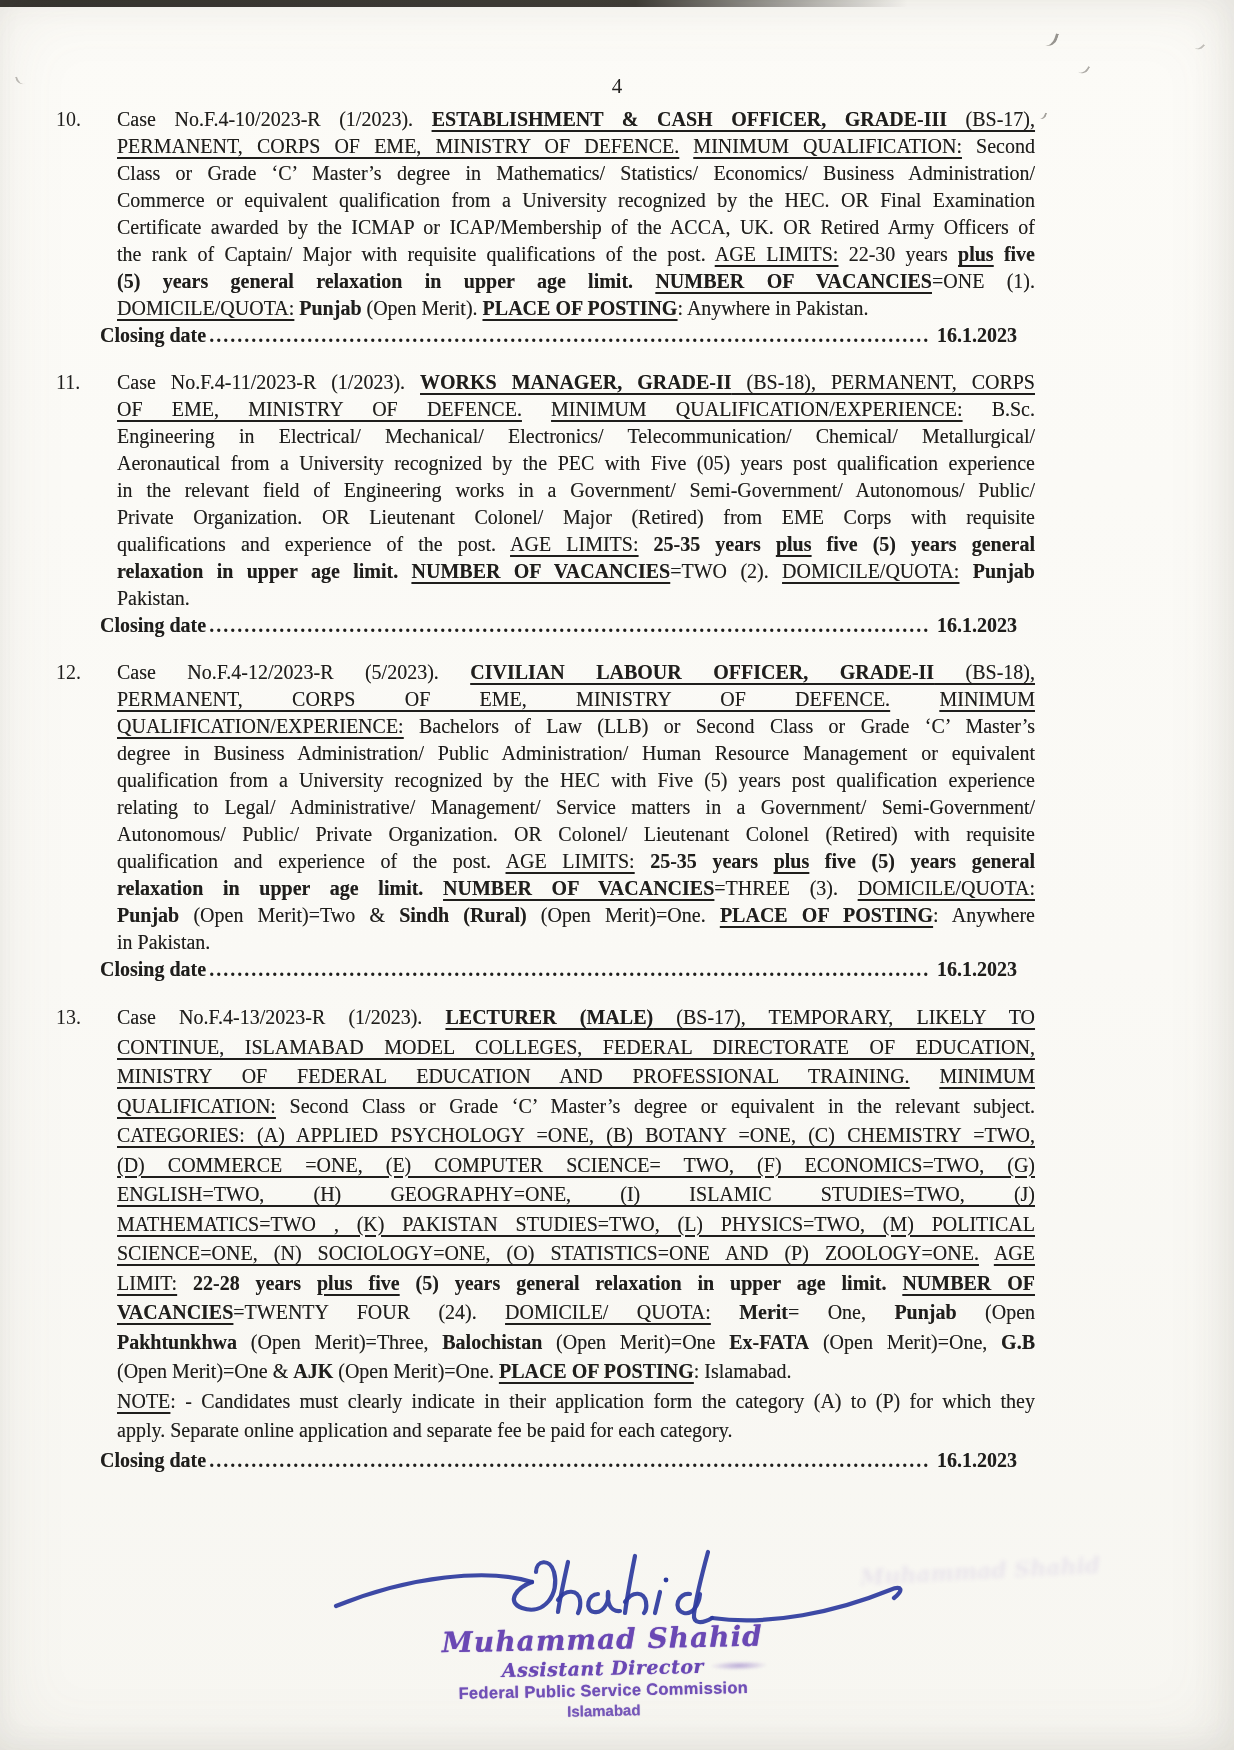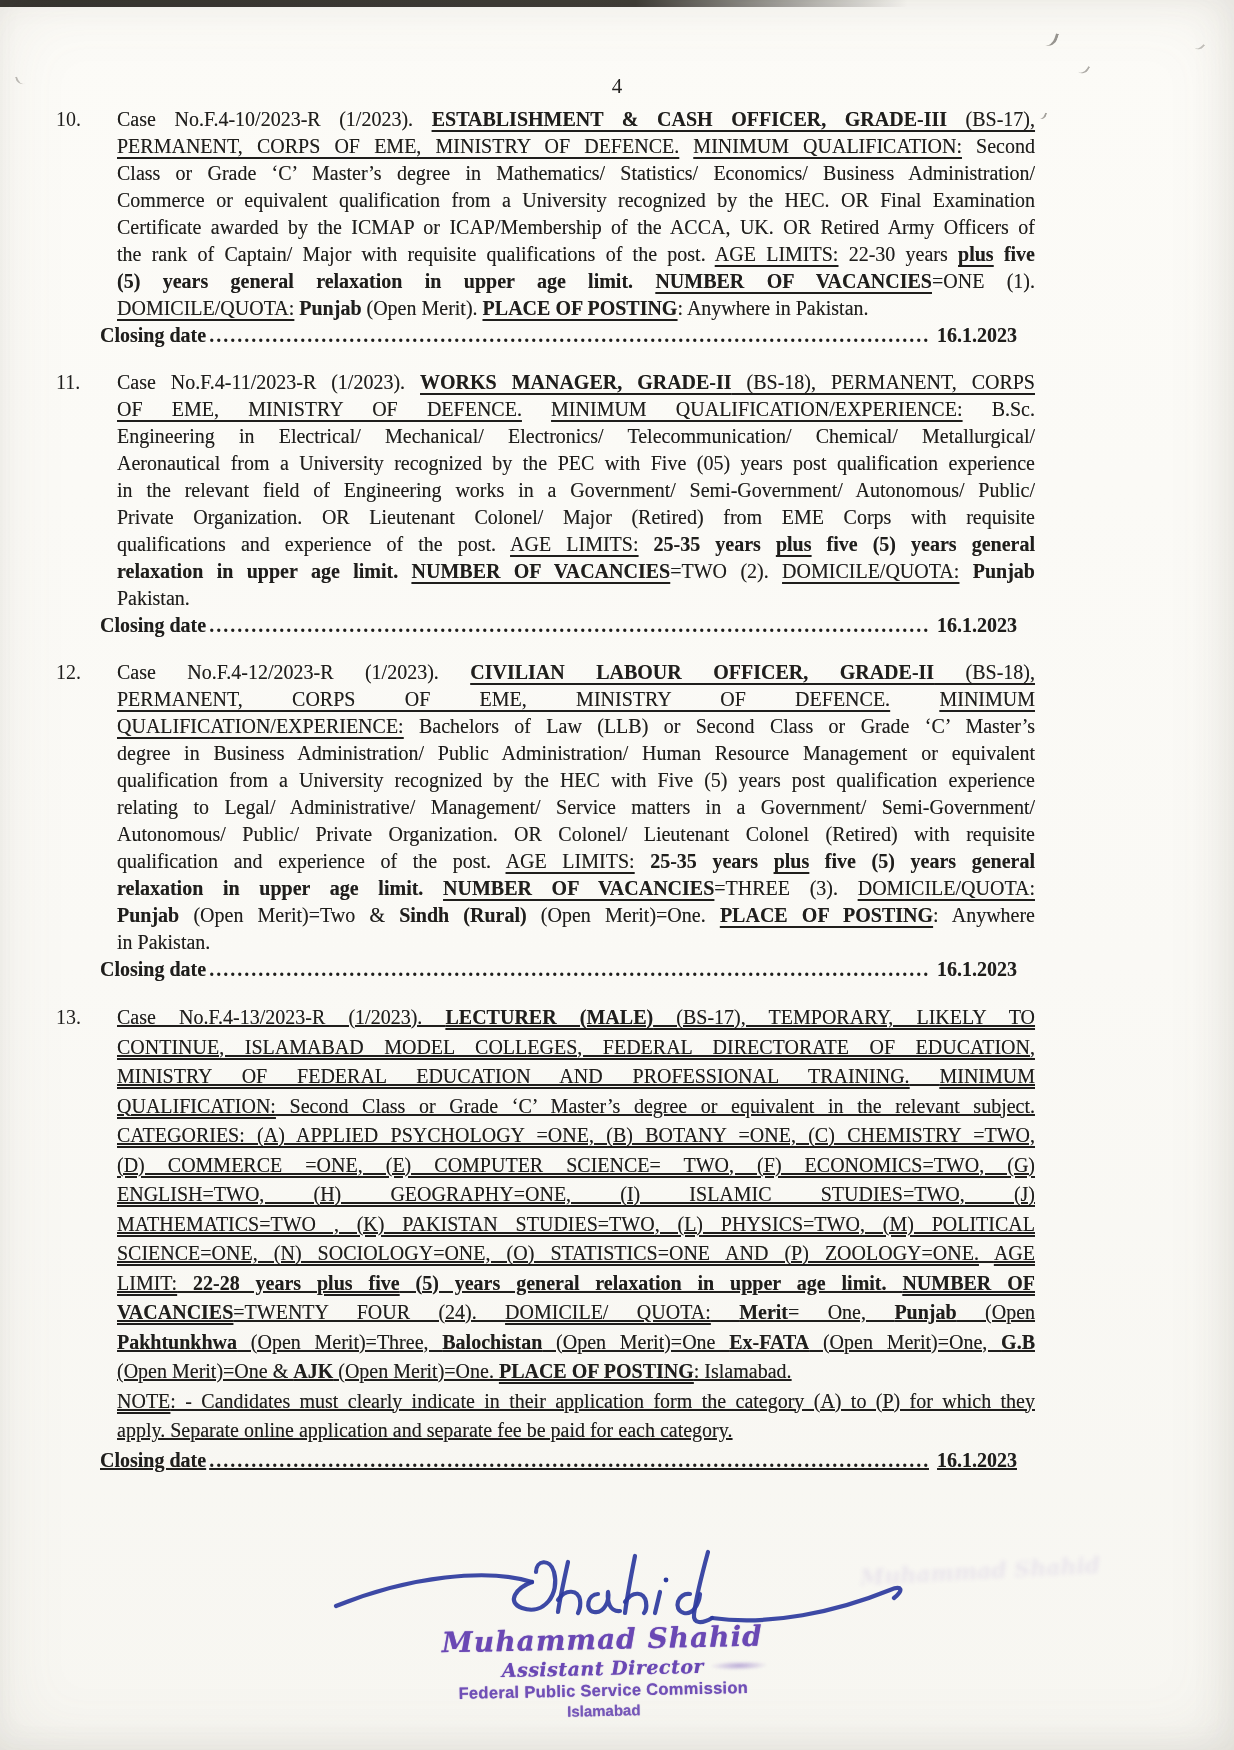--- a/index.html
+++ b/index.html
@@ -34,21 +34,21 @@
 
   .page-number{
     position:absolute;top:74px;left:0;width:1234px;
     text-align:center;font-size:21px;line-height:24px;color:#242220;
   }
 
   .content{
     position:absolute;top:106px;left:100px;width:935px;
   }
   .item{position:relative;font-size:20px;line-height:27px;margin-bottom:20px;}
-  .item.wide{line-height:29.5px;text-decoration:underline;}
+  .item.wide{line-height:29.5px;}
   .item-number{position:absolute;left:-44px;top:0;}
   .line{
     text-align:justify;
     text-align-last:justify;
     text-justify:inter-word;
     margin-left:17px;
   }
   .line.last{text-align:right;text-align-last:left;}
   .seg{text-shadow:0 0 .4px rgba(20,18,16,.45);}
   .sb{font-weight:bold;}
@@ -130,21 +130,21 @@
           <div class="closing-row">
             <span class="closing-label">Closing date</span>
             <span class="dot-leader">........................................................................................................................................................................................................................................................................................</span>
             <span class="closing-date">16.1.2023</span>
           </div>
         </div>
       </div>
       <div class="item">
         <div class="item-number">12.</div>
         <div class="item-body">
-          <div class="line"><span class="seg">Case No.F.4-12/2023-R (1/2023). </span><span class="seg sb su">CIVILIAN LABOUR OFFICER, GRADE-II</span><span class="seg su"> (BS-18),</span></div>
+          <div class="line"><span class="seg">Case No.F.4-12/2023-R (5/2023). </span><span class="seg sb su">CIVILIAN LABOUR OFFICER, GRADE-II</span><span class="seg su"> (BS-18),</span></div>
           <div class="line"><span class="seg su">PERMANENT, CORPS OF EME, MINISTRY OF DEFENCE.</span><span class="seg"> </span><span class="seg su">MINIMUM</span></div>
           <div class="line"><span class="seg su">QUALIFICATION/EXPERIENCE:</span><span class="seg"> Bachelors of Law (LLB) or Second Class or Grade ‘C’ Master’s</span></div>
           <div class="line"><span class="seg">degree in Business Administration/ Public Administration/ Human Resource Management or equivalent</span></div>
           <div class="line"><span class="seg">qualification from a University recognized by the HEC with Five (5) years post qualification experience</span></div>
           <div class="line"><span class="seg">relating to Legal/ Administrative/ Management/ Service matters in a Government/ Semi-Government/</span></div>
           <div class="line"><span class="seg">Autonomous/ Public/ Private Organization. OR Colonel/ Lieutenant Colonel (Retired) with requisite</span></div>
           <div class="line"><span class="seg">qualification and experience of the post. </span><span class="seg su">AGE LIMITS:</span><span class="seg"> </span><span class="seg sb">25-35 years </span><span class="seg sb su">plus</span><span class="seg sb"> five (5) years general</span></div>
           <div class="line"><span class="seg sb">relaxation in upper age limit. </span><span class="seg sb su">NUMBER OF VACANCIES</span><span class="seg">=THREE (3). </span><span class="seg su">DOMICILE/QUOTA:</span></div>
           <div class="line"><span class="seg sb">Punjab</span><span class="seg"> (Open Merit)=Two &amp; </span><span class="seg sb">Sindh (Rural)</span><span class="seg"> (Open Merit)=One. </span><span class="seg sb su">PLACE OF POSTING</span><span class="seg">: Anywhere</span></div>
           <div class="line last"><span class="seg">in Pakistan.</span></div>

